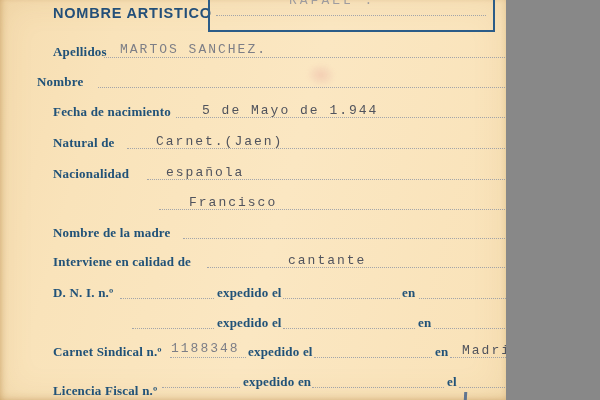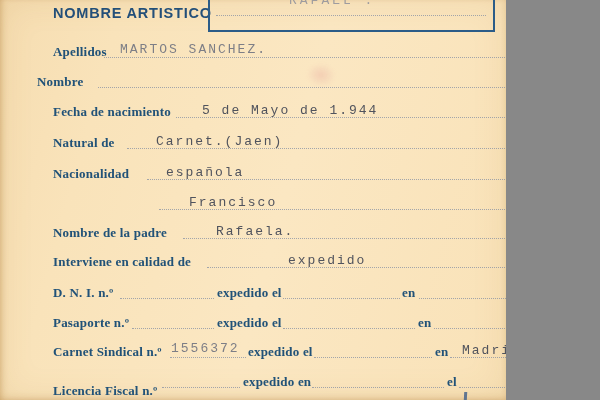--- a/index.html
+++ b/index.html
@@ -80,51 +80,49 @@
   <div class="dots" style="left:127px;top:148px;width:418px;"></div>
   <div class="val" style="left:156px;top:134px;">Carnet.(Jaen)</div>
 
   <div class="lbl" style="left:53px;top:166px;">Nacionalidad</div>
   <div class="dots" style="left:147px;top:179px;width:398px;"></div>
   <div class="val" style="left:166px;top:165px;">española</div>
 
   <div class="dots" style="left:159px;top:209px;width:386px;"></div>
   <div class="val" style="left:189px;top:195px;">Francisco</div>
 
-  <div class="lbl" style="left:53px;top:225px;">Nombre de la padre</div>
+  <div class="lbl" style="left:53px;top:225px;">Nombre de la madre</div>
   <div class="dots" style="left:183px;top:238px;width:362px;"></div>
-  <div class="val" style="left:216px;top:224px;">Rafaela.</div>
 
   <div class="lbl" style="left:53px;top:254px;">Interviene en calidad de</div>
   <div class="dots" style="left:207px;top:267px;width:338px;"></div>
-  <div class="val" style="left:288px;top:253px;">expedido</div>
+  <div class="val" style="left:288px;top:253px;">cantante</div>
 
   <div class="lbl" style="left:53px;top:285px;">D. N. I. n.º</div>
   <div class="dots" style="left:120px;top:298px;width:94px;"></div>
   <div class="val" style="left:124px;top:284px;"></div>
   <div class="lbl" style="left:217px;top:285px;">expedido el</div>
   <div class="dots" style="left:283px;top:298px;width:117px;"></div>
   <div class="val" style="left:287px;top:284px;"></div>
   <div class="lbl" style="left:402px;top:285px;">en</div>
   <div class="dots" style="left:419px;top:298px;width:127px;"></div>
   <div class="val" style="left:423px;top:284px;"></div>
 
-  <div class="lbl" style="left:53px;top:315px;">Pasaporte n.º</div>
   <div class="dots" style="left:132px;top:328px;width:82px;"></div>
   <div class="val" style="left:136px;top:314px;"></div>
   <div class="lbl" style="left:217px;top:315px;">expedido el</div>
   <div class="dots" style="left:283px;top:328px;width:132px;"></div>
   <div class="val" style="left:287px;top:314px;"></div>
   <div class="lbl" style="left:418px;top:315px;">en</div>
   <div class="dots" style="left:434px;top:328px;width:111px;"></div>
   <div class="val" style="left:438px;top:314px;"></div>
 
   <div class="lbl" style="left:53px;top:344px;">Carnet Sindical n.º</div>
   <div class="dots" style="left:170px;top:357px;width:76px;"></div>
-  <div class="val faded" style="left:171px;top:341px;">1556372</div>
+  <div class="val faded" style="left:171px;top:341px;">1188348</div>
   <div class="lbl" style="left:248px;top:344px;">expedido el</div>
   <div class="dots" style="left:314px;top:357px;width:118px;"></div>
   <div class="val" style="left:318px;top:343px;"></div>
   <div class="lbl" style="left:435px;top:344px;">en</div>
   <div class="dots" style="left:450px;top:357px;width:96px;"></div>
   <div class="val" style="left:462px;top:343px;">Madrid.</div>
 
   <div class="lbl" style="left:53px;top:374px;margin-top:9px;">Licencia Fiscal n.º</div>
   <div class="dots" style="left:162px;top:387px;width:78px;"></div>
   <div class="val" style="left:166px;top:373px;"></div>

